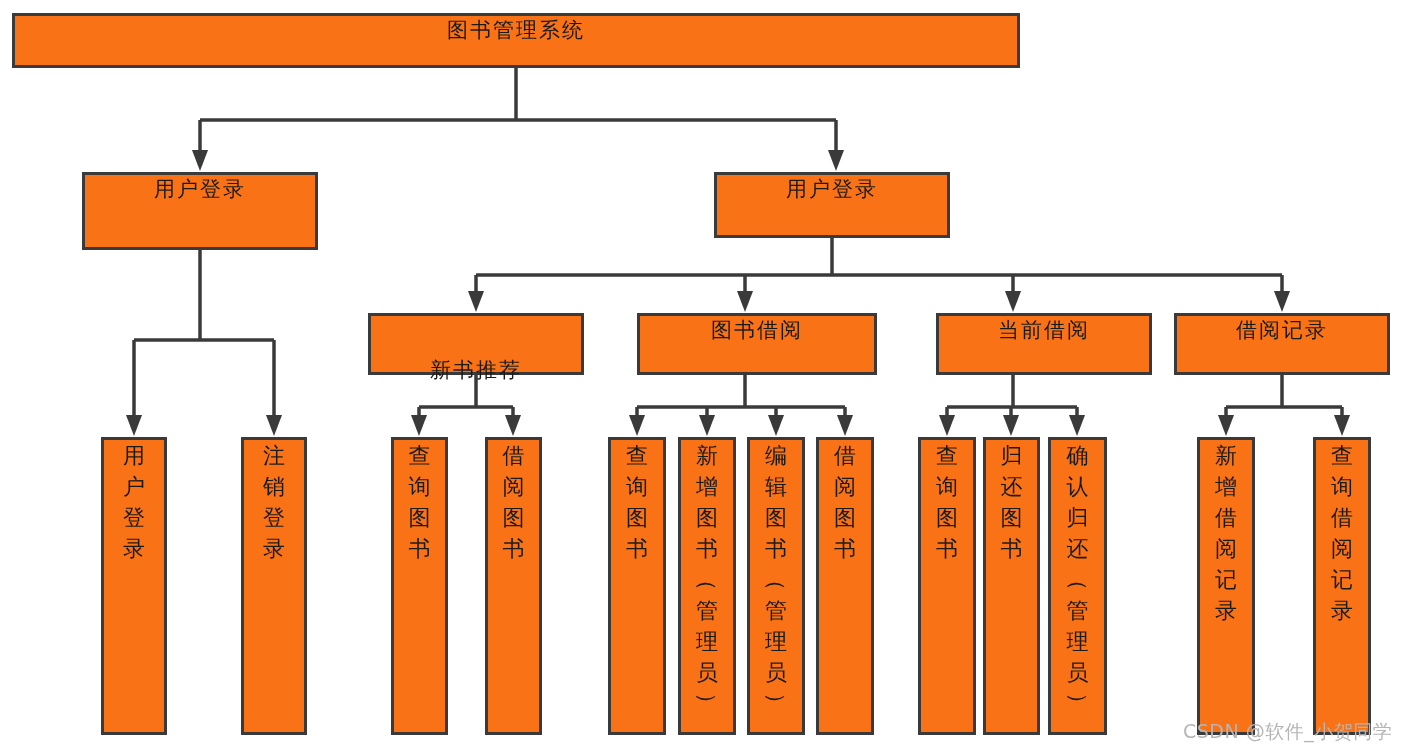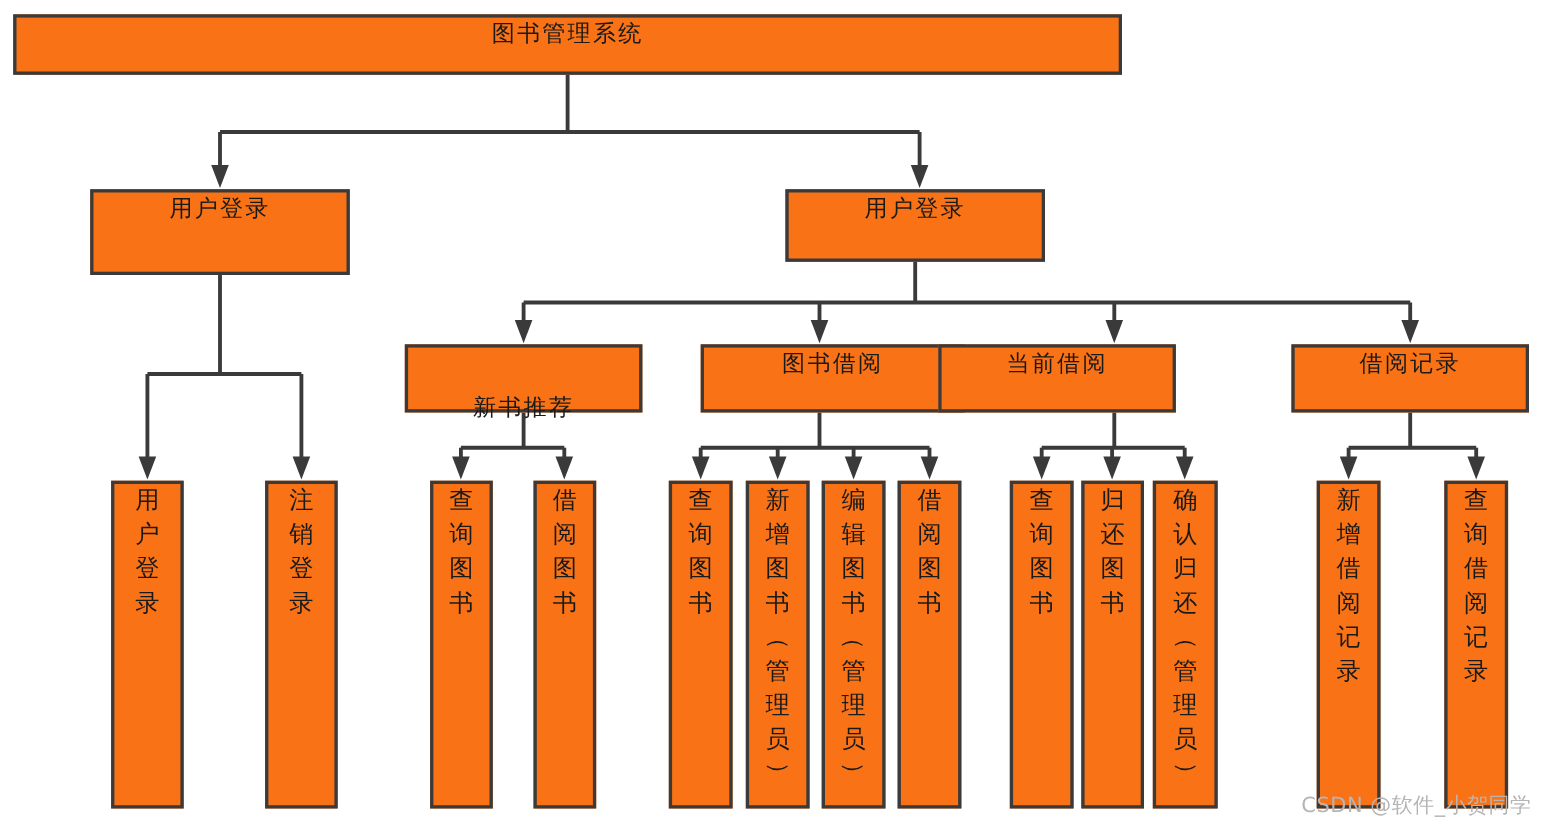--- a/index.html
+++ b/index.html
@@ -121,21 +121,21 @@
     </div>
     <div class="node" style="left: 714px; top: 172px; width: 236px; height: 66px; border-color: rgb(58, 58, 58);">
       <span class="label" style="color: rgb(26, 26, 26);">用户登录</span>
     </div>
     <div class="node" style="left: 368px; top: 313px; width: 216px; height: 62px; border-color: rgb(58, 58, 58);">
       <span class="label" style="color: rgb(26, 26, 26); margin-top: 40px;">新书推荐</span>
     </div>
     <div class="node" style="left: 637px; top: 313px; width: 240px; height: 62px; border-color: rgb(58, 58, 58);">
       <span class="label" style="color: rgb(26, 26, 26);">图书借阅</span>
     </div>
-    <div class="node" style="left: 853px; top: 313px; width: 216px; height: 62px; border-color: rgb(58, 58, 58);">
+    <div class="node" style="left: 936px; top: 313px; width: 216px; height: 62px; border-color: rgb(58, 58, 58);">
       <span class="label" style="color: rgb(26, 26, 26);">当前借阅</span>
     </div>
     <div class="node" style="left: 1174px; top: 313px; width: 216px; height: 62px; border-color: rgb(58, 58, 58);">
       <span class="label" style="color: rgb(26, 26, 26); font-family: Liberation Mono, monospace;">借阅记录</span>
     </div>
     <div class="node vertical" style="left: 101px; top: 437px; width: 66px; height: 298px; border-color: rgb(58, 58, 58);">
       <span class="label" style="color: rgb(26, 26, 26);">
         <span class="vchar">用</span>
         <span class="vchar">户</span>
         <span class="vchar">登</span>

